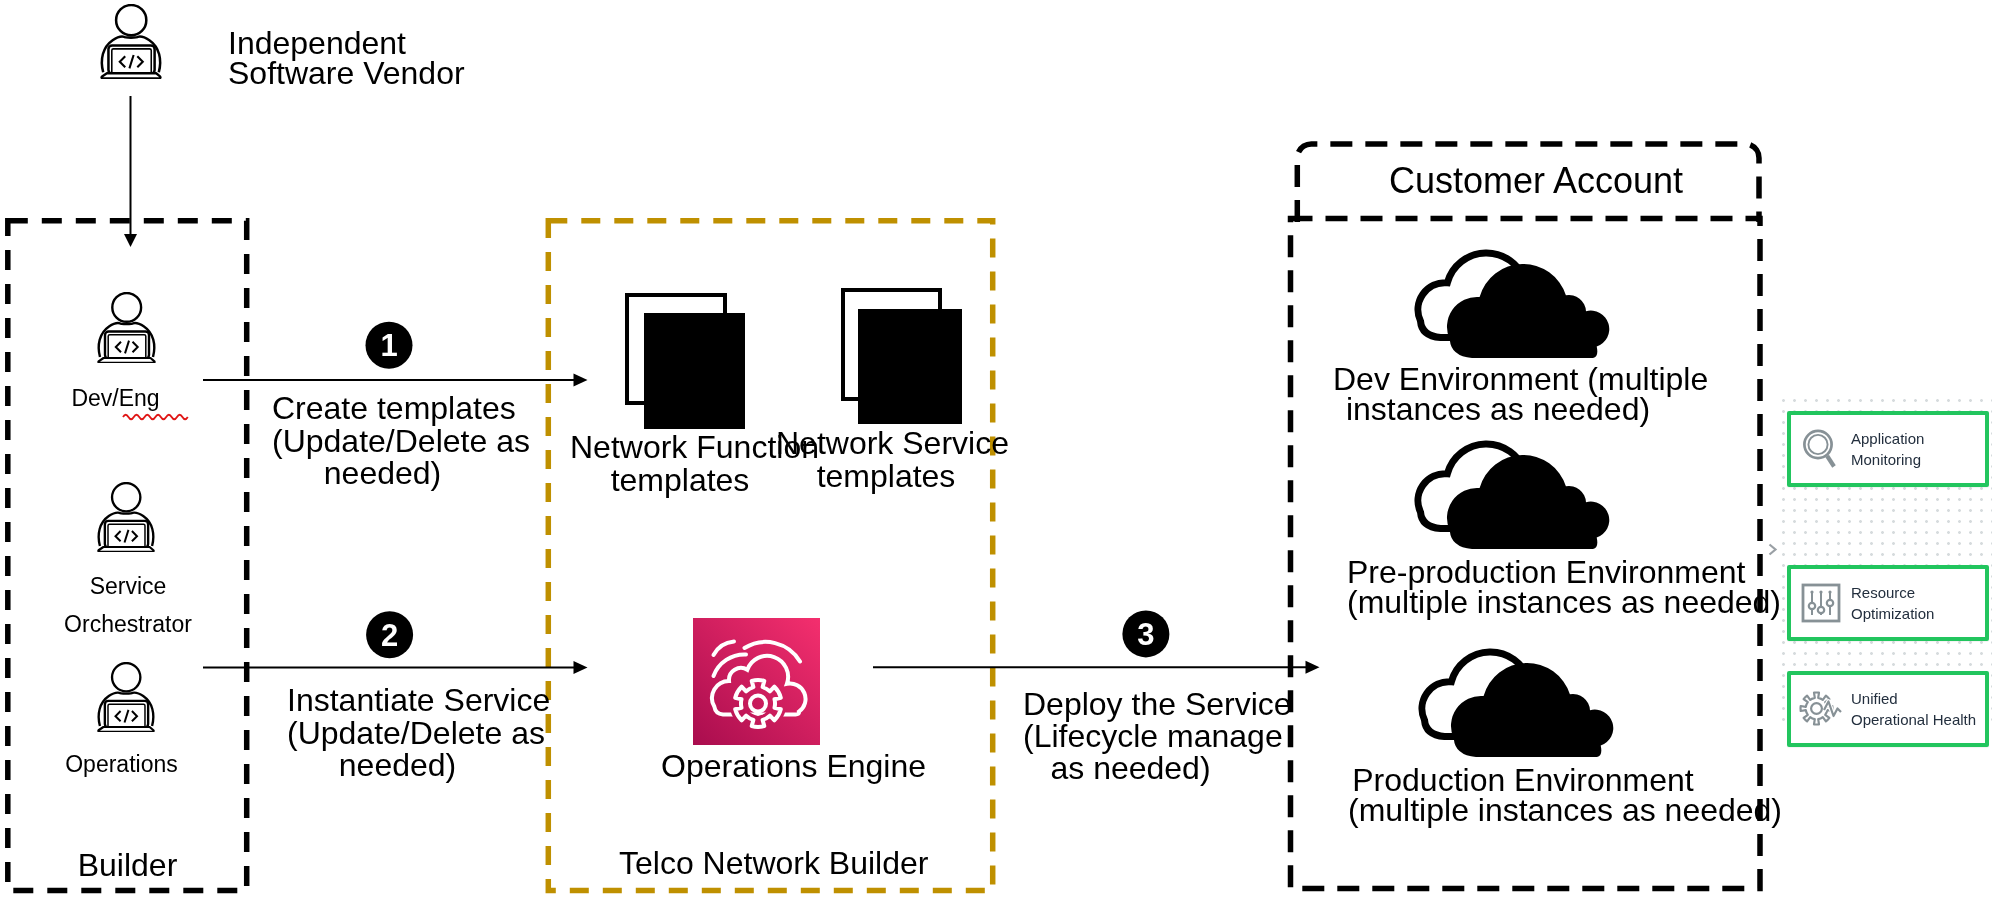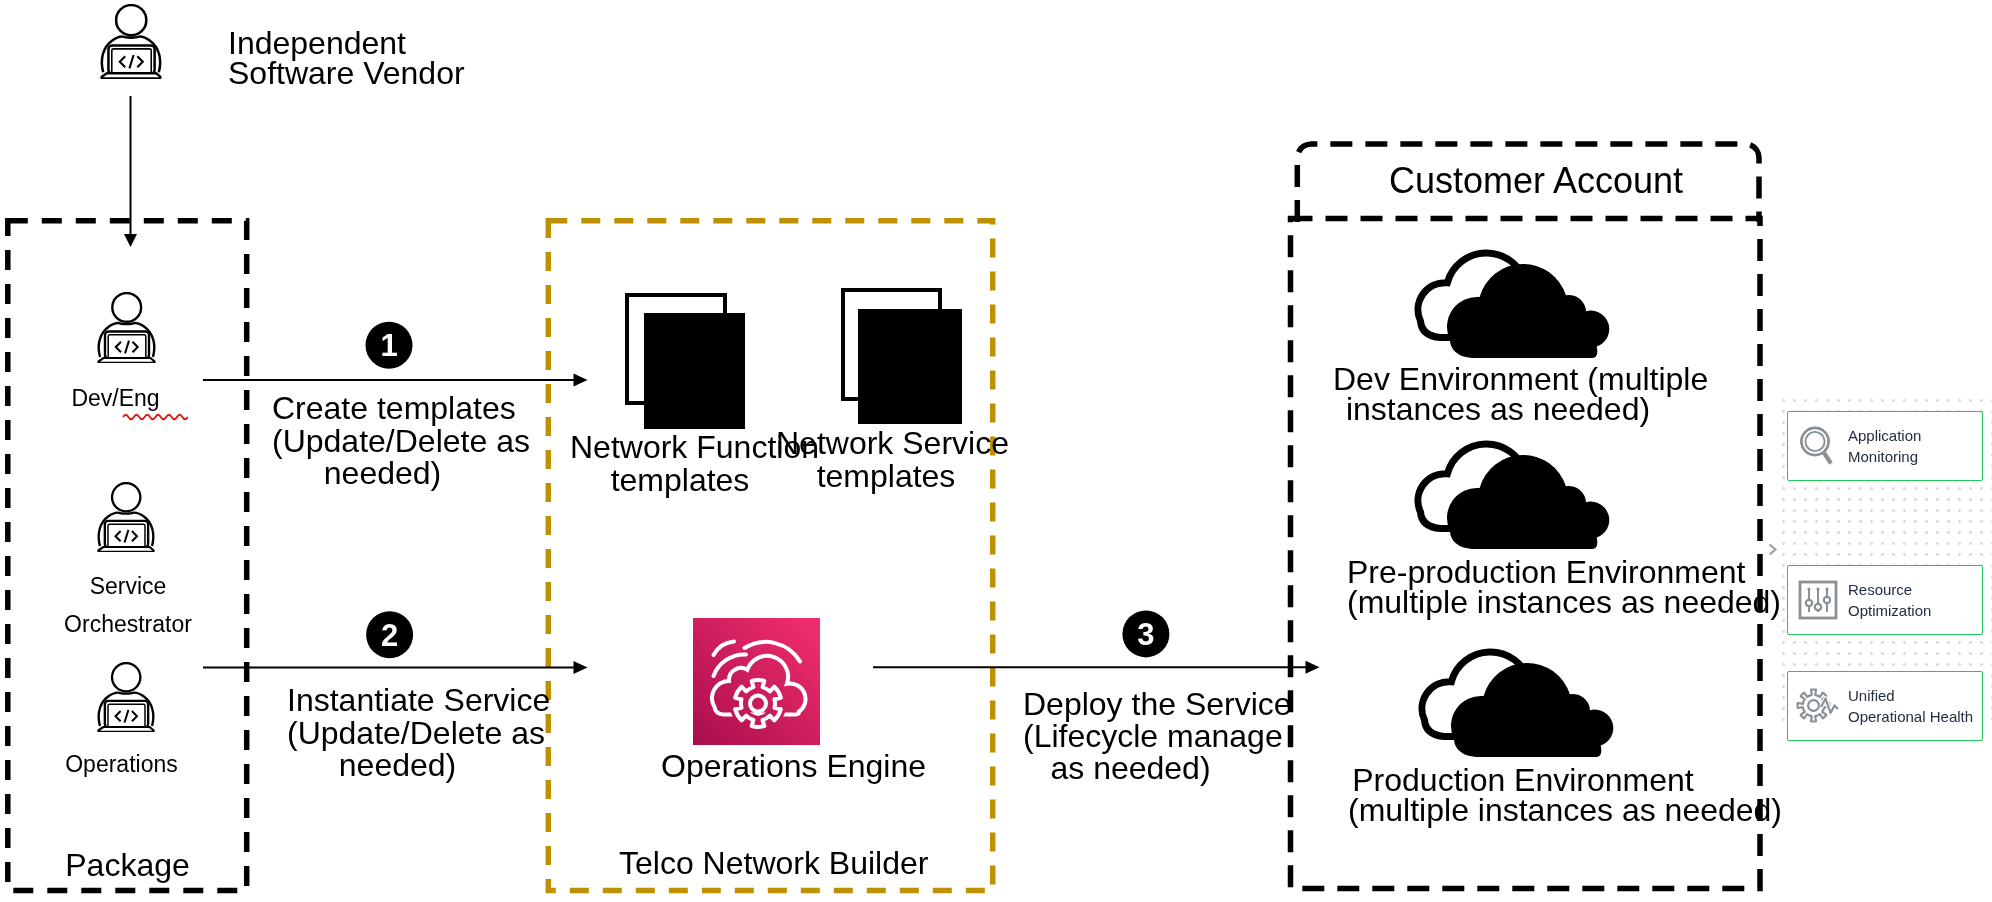--- a/index.html
+++ b/index.html
@@ -2,21 +2,21 @@
 <html><head>
 <meta charset="utf-8">
 <style>
   html,body{margin:0;padding:0;background:#fff;}
   #page{position:relative;width:1992px;height:902px;background:#fff;overflow:hidden;
         font-family:"Liberation Sans",sans-serif;color:#000;}
   .t{position:absolute;text-align:center;line-height:32.5px;font-size:32px;white-space:nowrap;}
   .name{font-size:23px;line-height:38px;}
   .abs{position:absolute;}
   .card{position:absolute;left:1787px;width:194px;height:68px;background:#fff;
-        border:1px solid #22c55e;border-radius:2px;box-shadow:0 1px 1px rgba(0,0,0,0.05);}
+        border:4px solid #22c55e;border-radius:2px;box-shadow:0 1px 1px rgba(0,0,0,0.05);}
   .card .ic{position:absolute;left:8px;top:12px;width:44px;height:44px;}
   .card .tx{position:absolute;left:60px;top:50%;transform:translateY(-50%);
         font-size:15px;line-height:21px;color:#232f3e;white-space:nowrap;}
 </style>
 </head>
 <body>
 <div id="page">
 <div style="position:absolute;left:0;top:0;width:1px;height:1px;mix-blend-mode:multiply;"></div>
 
 <svg class="abs" style="left:0;top:0" width="1992" height="902" viewBox="0 0 1992 902">
@@ -124,21 +124,21 @@
     </g>
   </defs>
 </svg>
 
 <div class="t" style="left:228px;top:28px;width:160px;line-height:30px;">Independent<br>Software Vendor</div>
 <div class="t name" style="left:45px;top:379px;width:141px;">Dev/Eng</div>
 <div class="t" style="left:272px;top:392px;width:221px;">Create templates<br>(Update/Delete as<br>needed)</div>
 <div class="t name" style="left:28px;top:567px;width:200px;">Service<br>Orchestrator</div>
 <div class="t name" style="left:34px;top:745px;width:175px;">Operations</div>
 <div class="t" style="left:287px;top:684px;width:221px;">Instantiate Service<br>(Update/Delete as<br>needed)</div>
-<div class="t" style="left:57px;top:849px;width:141px;font-size:32px;">Package</div>
+<div class="t" style="left:57px;top:849px;width:141px;font-size:32px;">Builder</div>
 <div class="t" style="left:570px;top:431px;width:220px;">Network Function<br>templates</div>
 <div class="t" style="left:776px;top:427px;width:220px;">Network Service<br>templates</div>
 <div class="t" style="left:661px;top:750px;width:220px;">Operations Engine</div>
 <div class="t" style="left:619px;top:847px;width:300px;font-size:32px;">Telco Network Builder</div>
 <div class="t" style="left:1378px;top:165px;width:300px;font-size:36px;margin-left:8px;">Customer Account</div>
 <div class="t" style="left:1333px;top:364px;width:330px;line-height:30px;">Dev Environment (multiple<br>instances as needed)</div>
 <div class="t" style="left:1347px;top:557px;width:350px;line-height:30px;">Pre-production Environment<br>(multiple instances as needed)</div>
 <div class="t" style="left:1348px;top:765px;width:350px;line-height:30px;">Production Environment<br>(multiple instances as needed)</div>
 <div class="t" style="left:1023px;top:688px;width:215px;line-height:32px;">Deploy the Service<br>(Lifecycle manage<br>as needed)</div>
 

